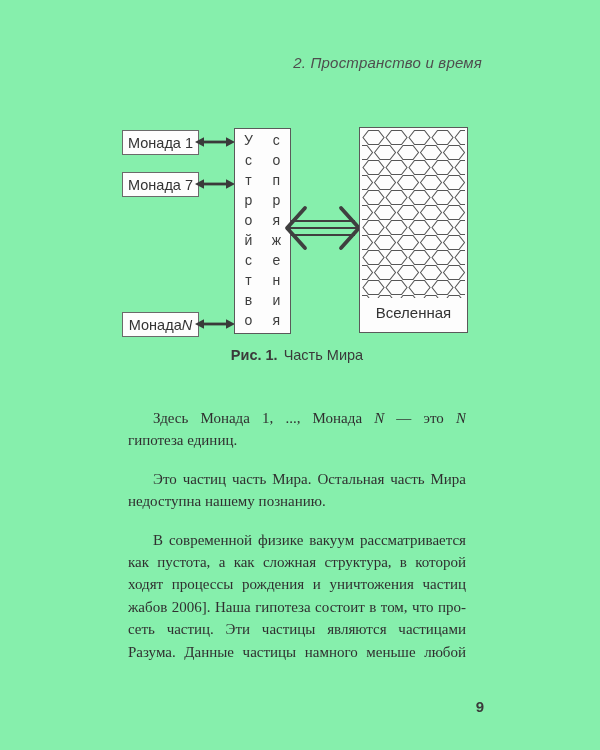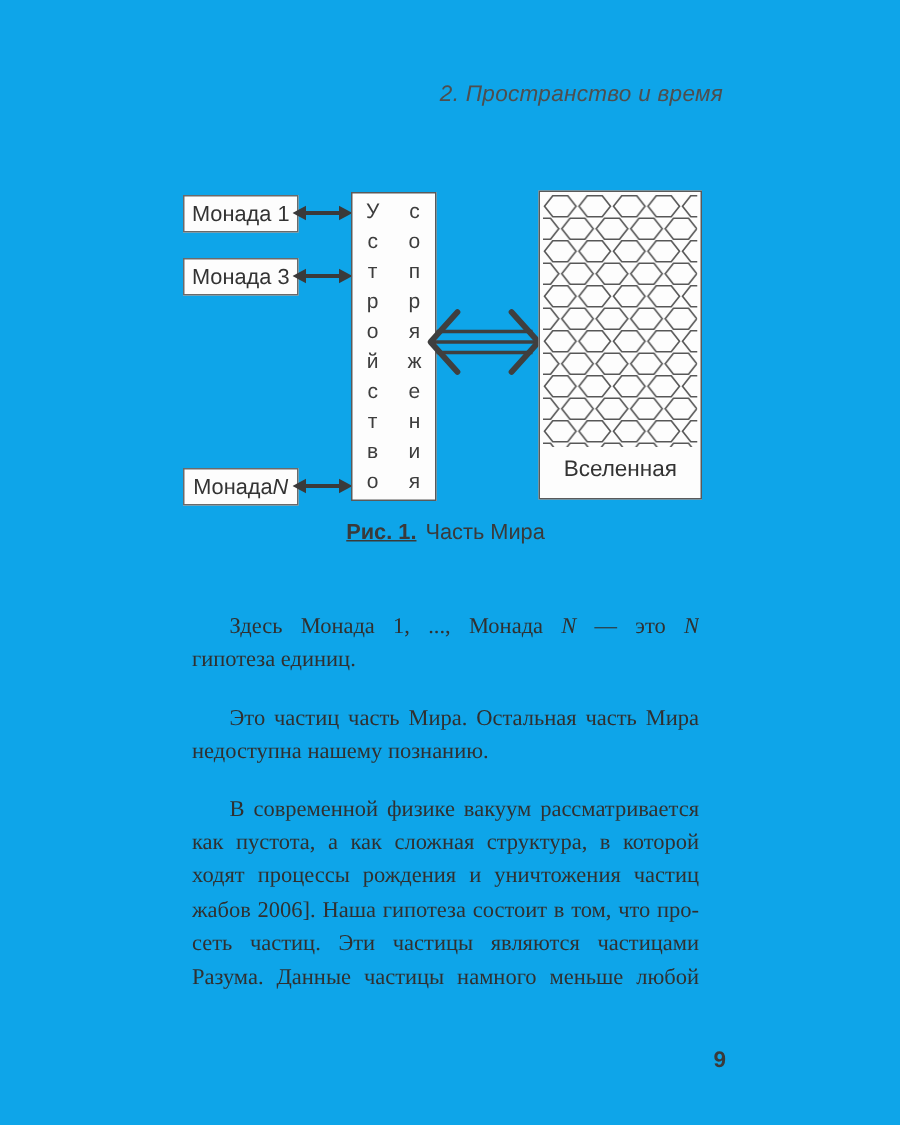--- a/index.html
+++ b/index.html
@@ -1,19 +1,19 @@
 <!DOCTYPE html>
 <html><head>
 <meta charset="utf-8">
 <style>
   html,body { margin:0; padding:0; }
   .page {
     position:relative;
     width:600px; height:750px;
-    background:#0ea5e9;
+    background:#86efac;
     overflow:hidden;
     font-family:"Liberation Sans", sans-serif;
   }
   
   .chapter-header {
     position:absolute; top:54px; right:118px;
     font:italic 15px/18px "Liberation Sans", sans-serif;
     color:#4e4e4e; letter-spacing:.2px;
   }
   
@@ -48,21 +48,21 @@
   }
   .hexfield { position:absolute; left:2px; top:2px; }
   .ulabel {
     position:absolute; left:0; bottom:11px; width:100%;
     text-align:center; font:15px "Liberation Sans", sans-serif; color:#333;
   }
   .caption {
     position:absolute; top:347px; left:112px; width:370px;
     text-align:center; font:14.5px "Liberation Sans", sans-serif; color:#3a3a3a;
   }
-  .caption b { font-weight:bold; margin-right:6px;text-decoration:underline; }
+  .caption b { font-weight:bold; margin-right:6px; }
   
   .body-text {
     position:absolute; top:391px; left:112px; width:370px;
     font-family:"Liberation Serif", serif;
     font-size:15px; color:#303030;
   }
   .para { margin:16px; }
   .para + .para { margin-top:15px; }
   .line { height:22.4px; line-height:22.4px; overflow:hidden; text-align:left; }
   .line.just { text-align:justify; text-align-last:justify; }
@@ -76,21 +76,21 @@
 </head>
 <body>
 
 <div class="page">
 
   <div class="chapter-header">2. Пространство и время</div>
 
   <div class="figure">
 
     <div class="mbox mbox-1">Монада 1</div>
-    <div class="mbox mbox-2">Монада 3</div>
+    <div class="mbox mbox-2">Монада 7</div>
     <div class="mbox mbox-n">Монада <i>N</i></div>
 
     <svg class="conn conn-1" viewBox="0 0 40 16">
       <line x1="7" y1="8" x2="33" y2="8" stroke="#3a3a3a" stroke-width="2.8"></line>
       <polygon points="0,8 9,3.2 9,12.8" fill="#3a3a3a"></polygon>
       <polygon points="40,8 31,3.2 31,12.8" fill="#3a3a3a"></polygon>
     </svg>
     <svg class="conn conn-2" viewBox="0 0 40 16">
       <line x1="7" y1="8" x2="33" y2="8" stroke="#3a3a3a" stroke-width="2.8"></line>
       <polygon points="0,8 9,3.2 9,12.8" fill="#3a3a3a"></polygon>

